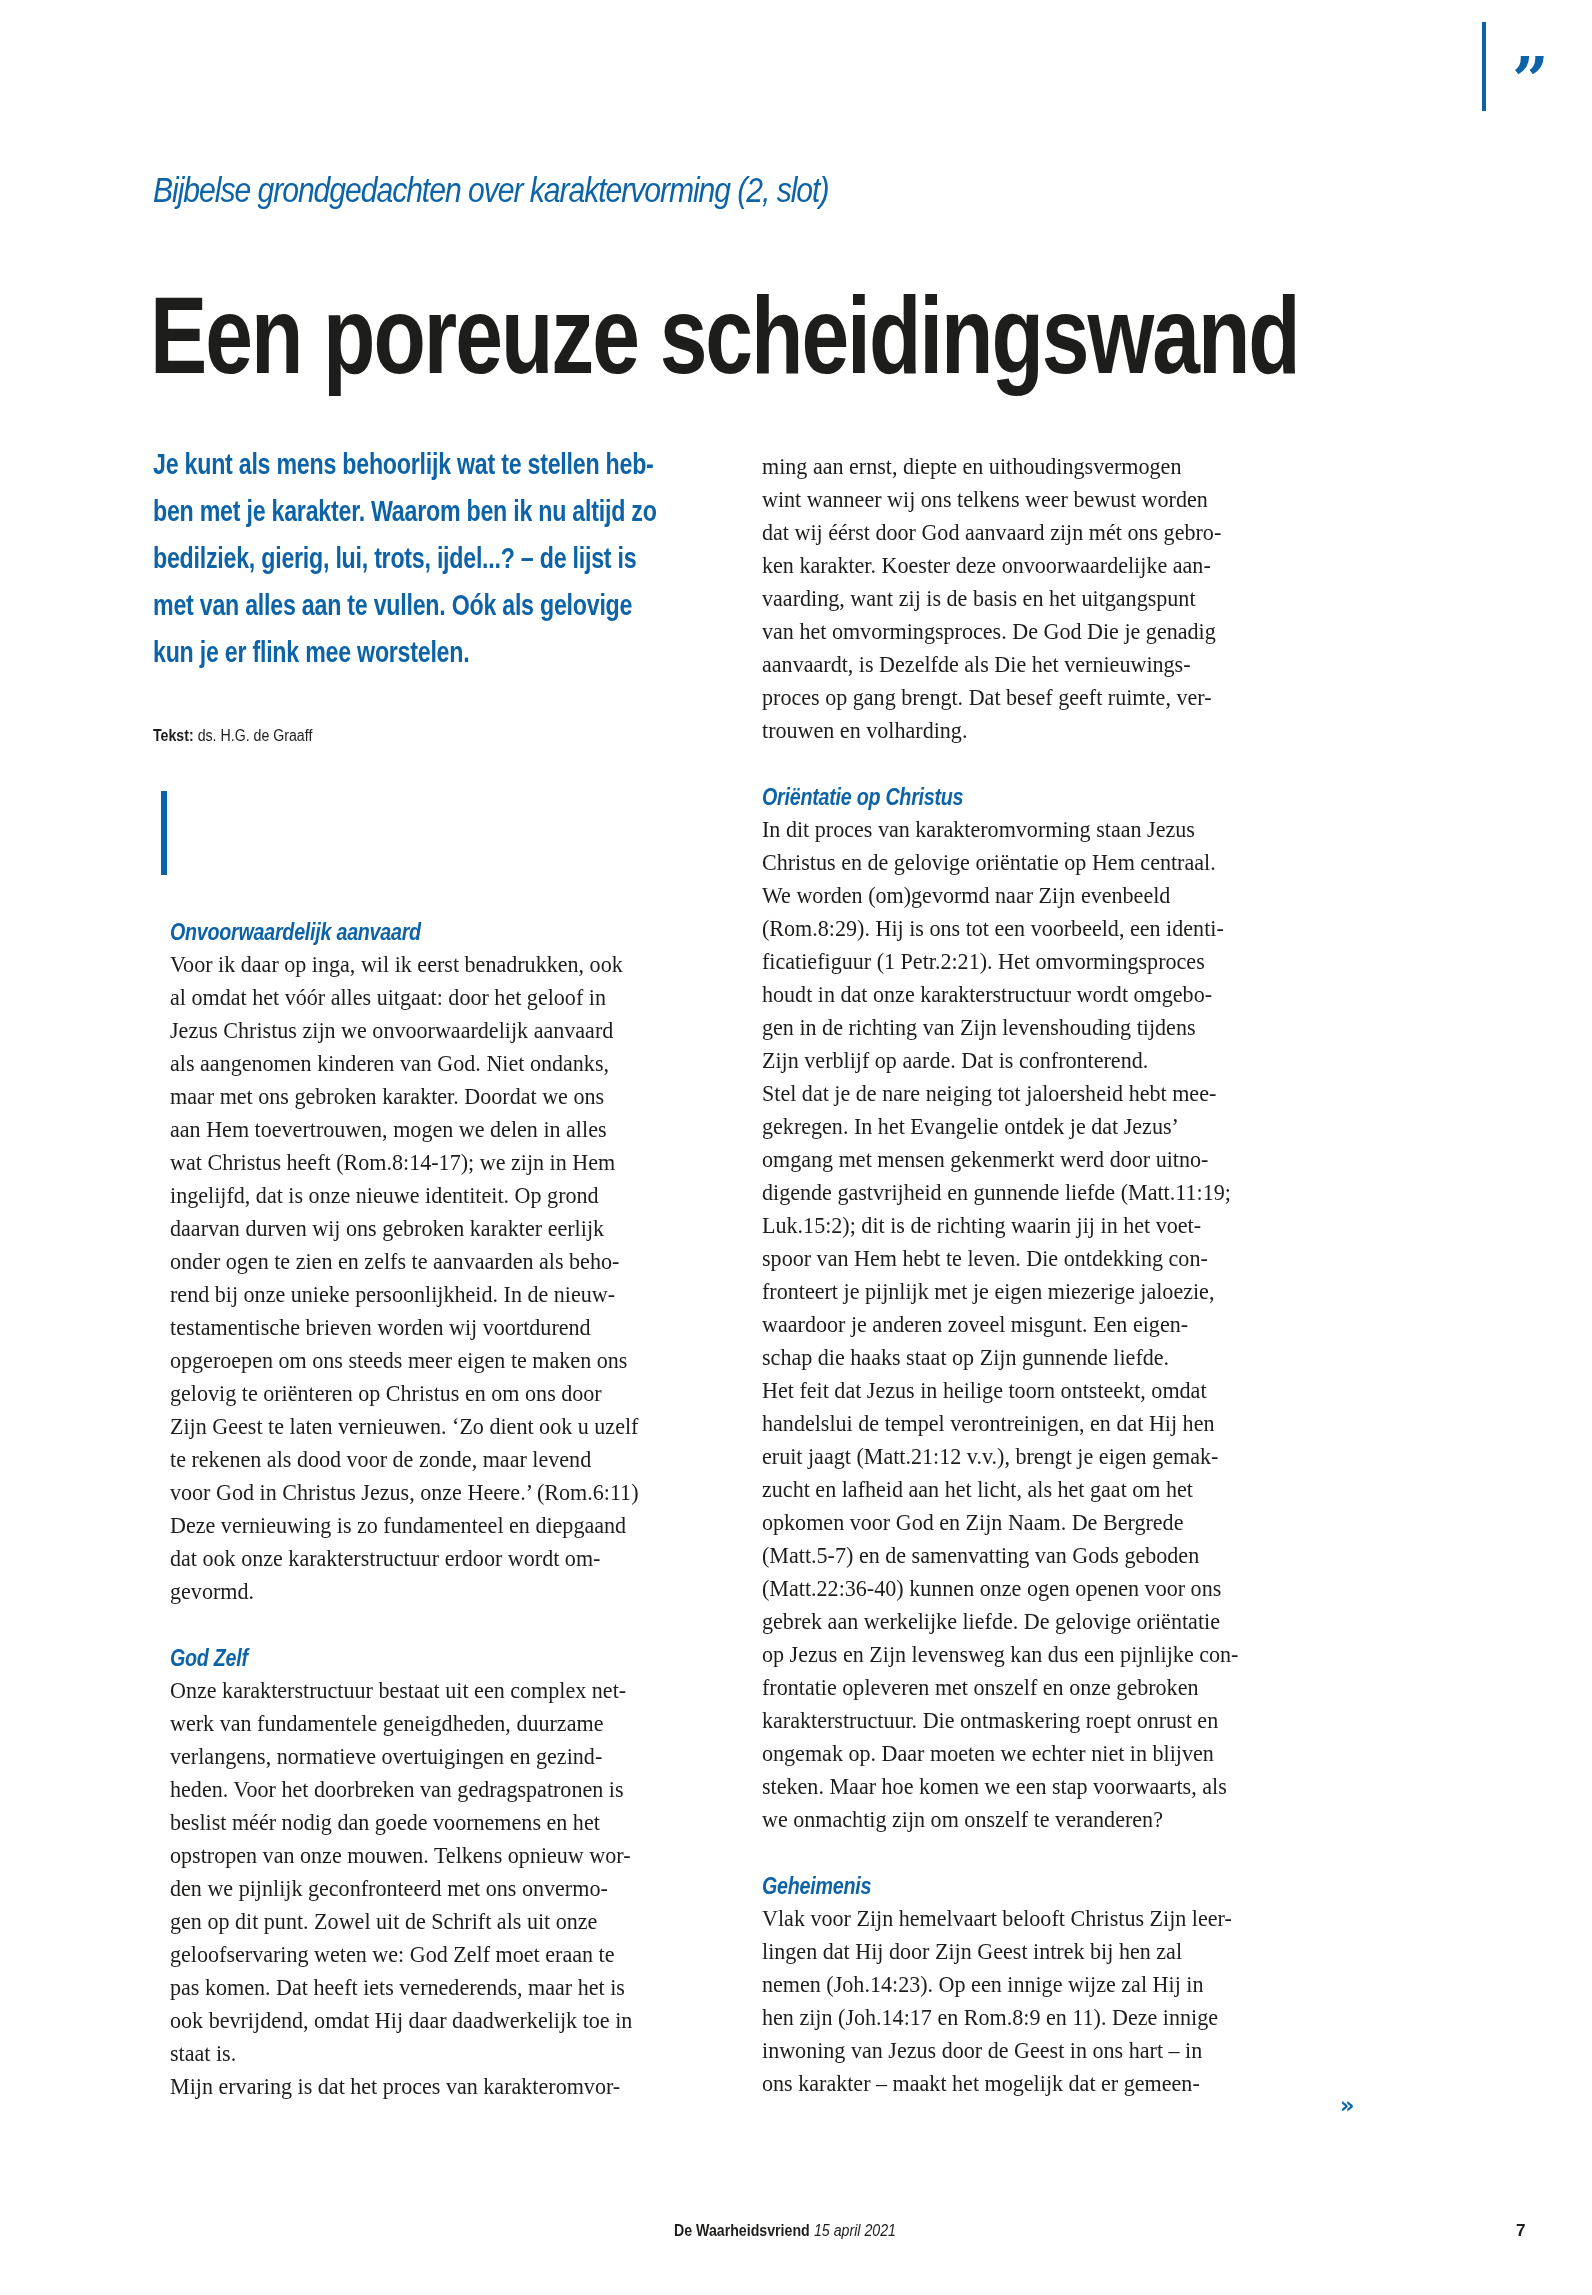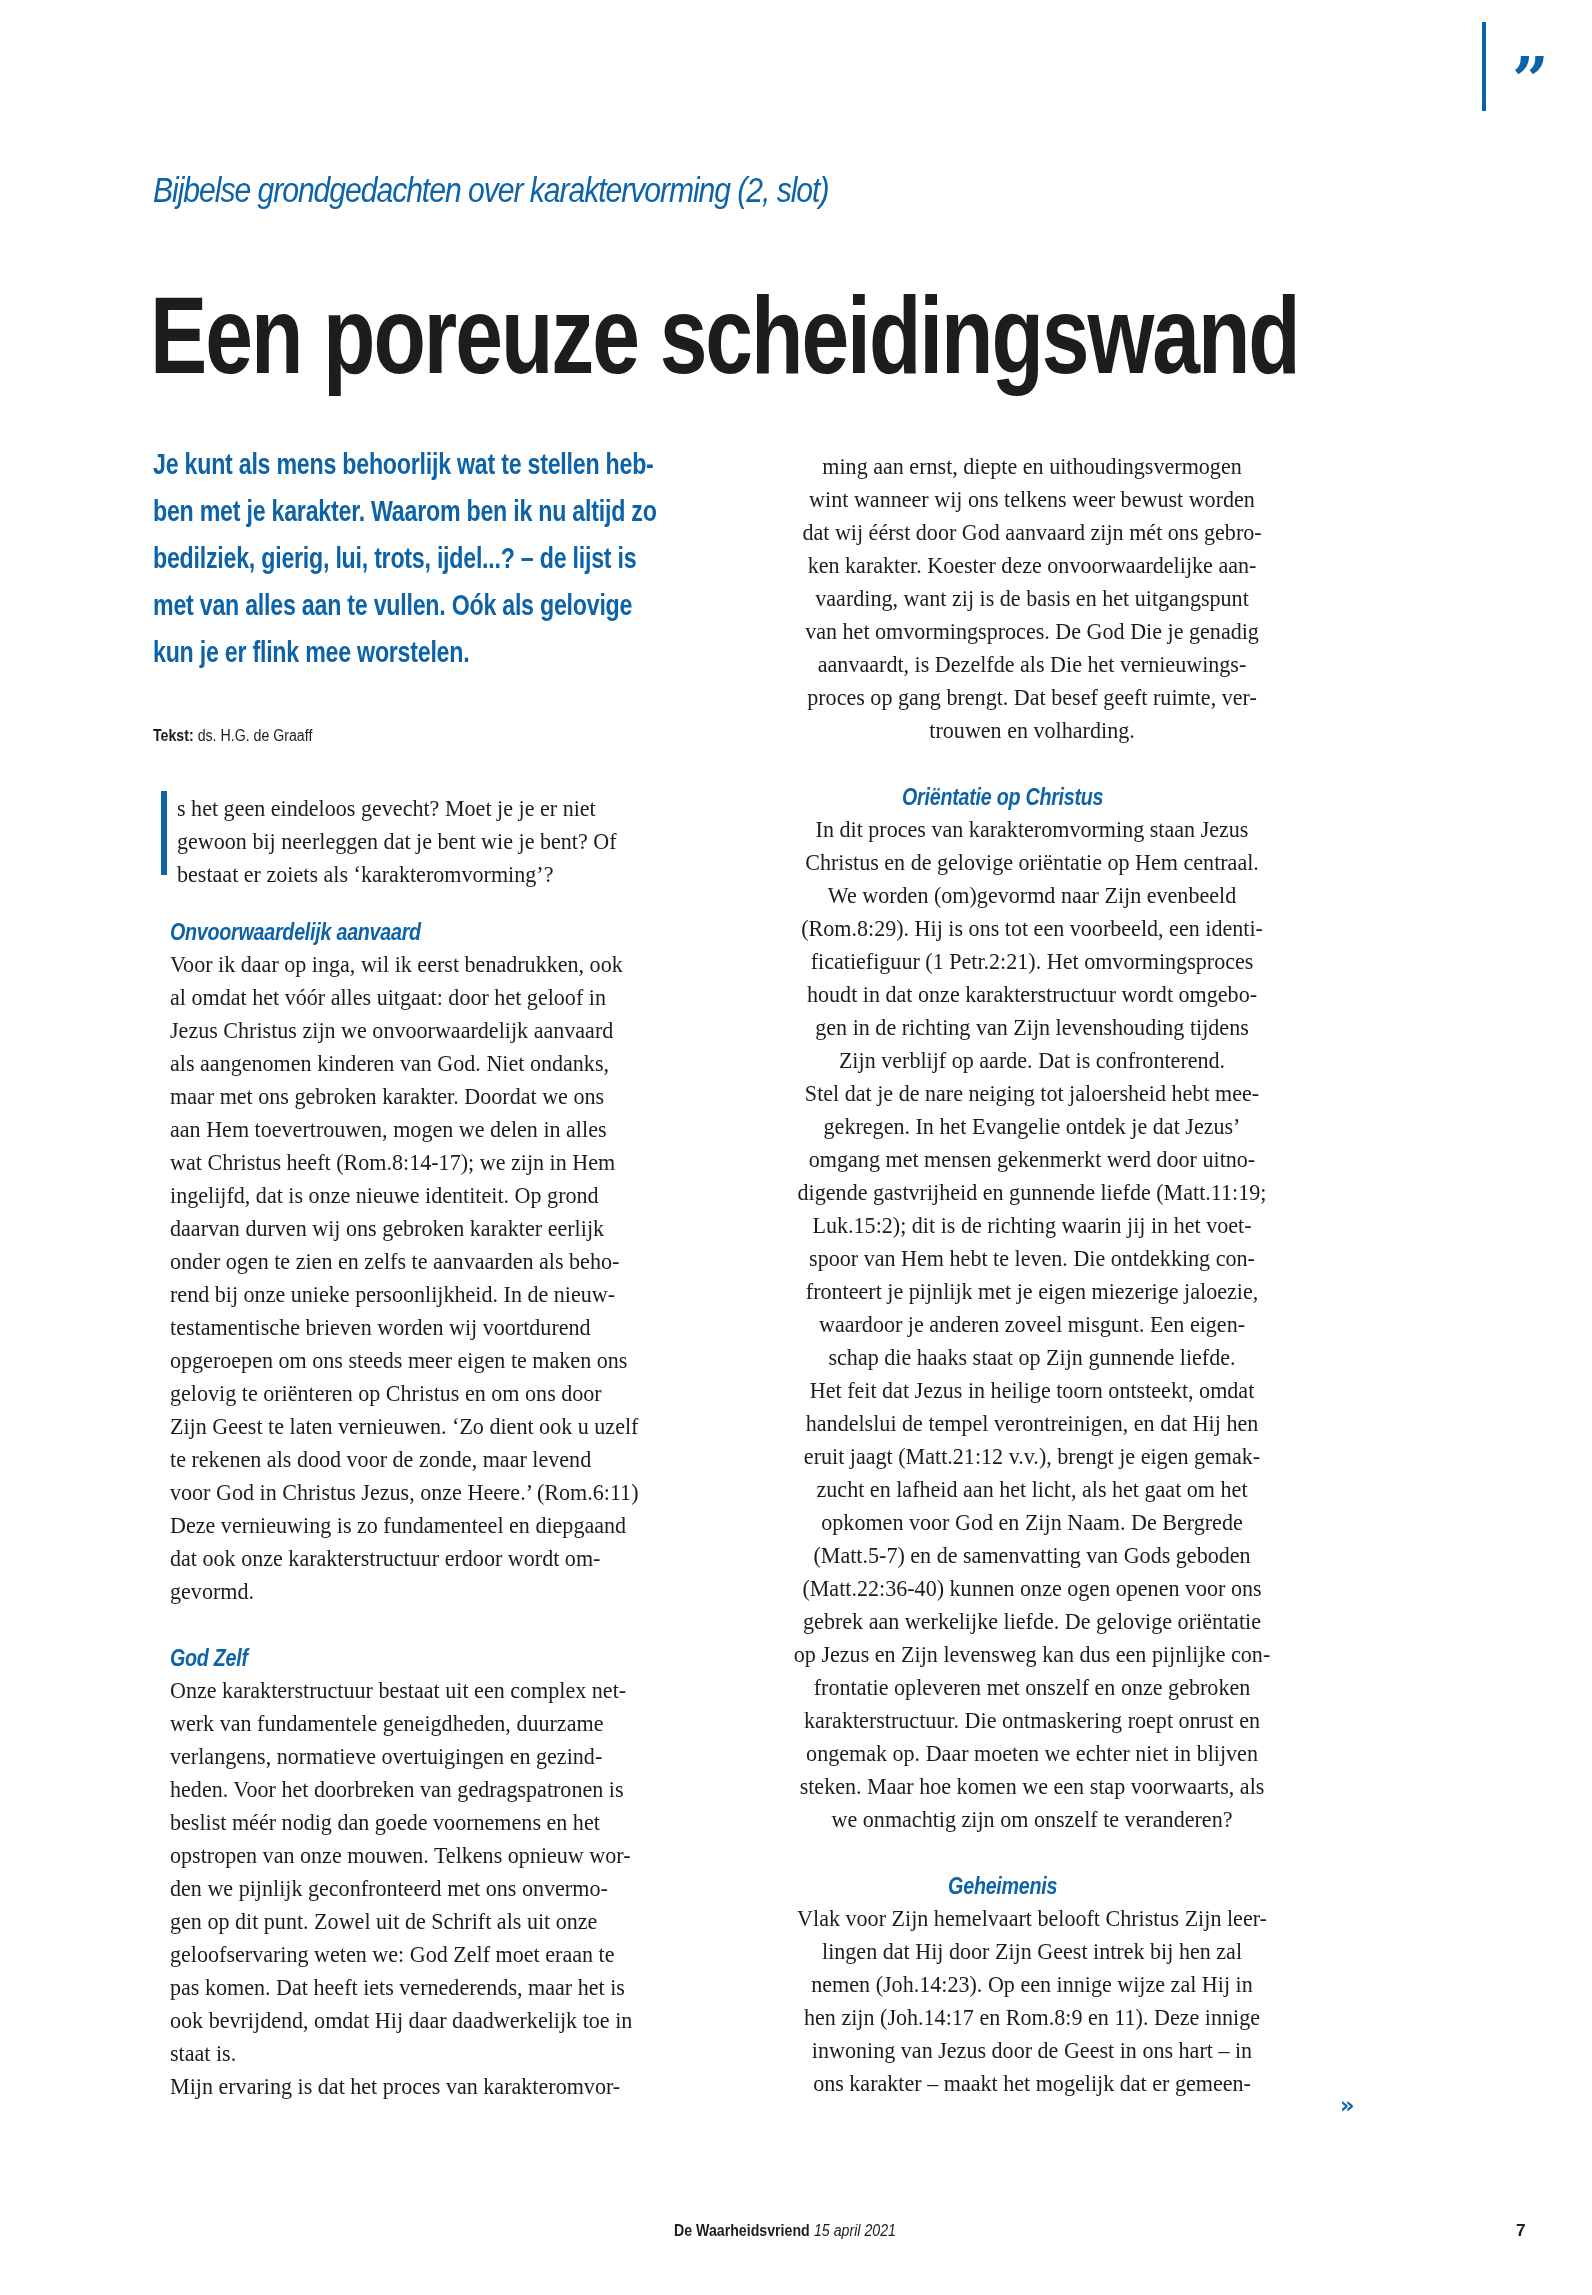--- a/index.html
+++ b/index.html
@@ -52,25 +52,20 @@
     <span class="lead-line">kun je er flink mee worstelen.</span>
   </div>
 
   <div class="byline">
     <b>Tekst:</b>
     <span>ds. H.G. de Graaff</span>
   </div>
 
   <div class="dropcap-bar"></div>
 
-  <div class="col" style="left:177px; top:792px;">
-    <span class="line">s het geen eindeloos gevecht? Moet je je er niet</span>
-    <span class="line">gewoon bij neerleggen dat je bent wie je bent? Of</span>
-    <span class="line">bestaat er zoiets als ‘karakteromvorming’?</span>
-  </div>
 
   <div class="col" style="left:170px; top:915px;">
     <span class="heading">Onvoorwaardelijk aanvaard</span>
     <span class="line">Voor ik daar op inga, wil ik eerst benadrukken, ook</span>
     <span class="line">al omdat het vóór alles uitgaat: door het geloof in</span>
     <span class="line">Jezus Christus zijn we onvoorwaardelijk aanvaard</span>
     <span class="line">als aangenomen kinderen van God. Niet ondanks,</span>
     <span class="line">maar met ons gebroken karakter. Doordat we ons</span>
     <span class="line">aan Hem toevertrouwen, mogen we delen in alles</span>
     <span class="line">wat Christus heeft (Rom.8:14-17); we zijn in Hem</span>
@@ -97,21 +92,21 @@
     <span class="line">opstropen van onze mouwen. Telkens opnieuw wor-</span>
     <span class="line">den we pijnlijk geconfronteerd met ons onvermo-</span>
     <span class="line">gen op dit punt. Zowel uit de Schrift als uit onze</span>
     <span class="line">geloofservaring weten we: God Zelf moet eraan te</span>
     <span class="line">pas komen. Dat heeft iets vernederends, maar het is</span>
     <span class="line">ook bevrijdend, omdat Hij daar daadwerkelijk toe in</span>
     <span class="line">staat is.</span>
     <span class="line">Mijn ervaring is dat het proces van karakteromvor-</span>
   </div>
 
-  <div class="col" style="left:762px; top:450px;text-align:center;">
+  <div class="col" style="left:762px; top:450px;">
     <span class="line">ming aan ernst, diepte en uithoudingsvermogen</span>
     <span class="line">wint wanneer wij ons telkens weer bewust worden</span>
     <span class="line">dat wij éérst door God aanvaard zijn mét ons gebro-</span>
     <span class="line">ken karakter. Koester deze onvoorwaardelijke aan-</span>
     <span class="line">vaarding, want zij is de basis en het uitgangspunt</span>
     <span class="line">van het omvormingsproces. De God Die je genadig</span>
     <span class="line">aanvaardt, is Dezelfde als Die het vernieuwings-</span>
     <span class="line">proces op gang brengt. Dat besef geeft ruimte, ver-</span>
     <span class="line">trouwen en volharding.</span>
     <span class="gap"></span>

